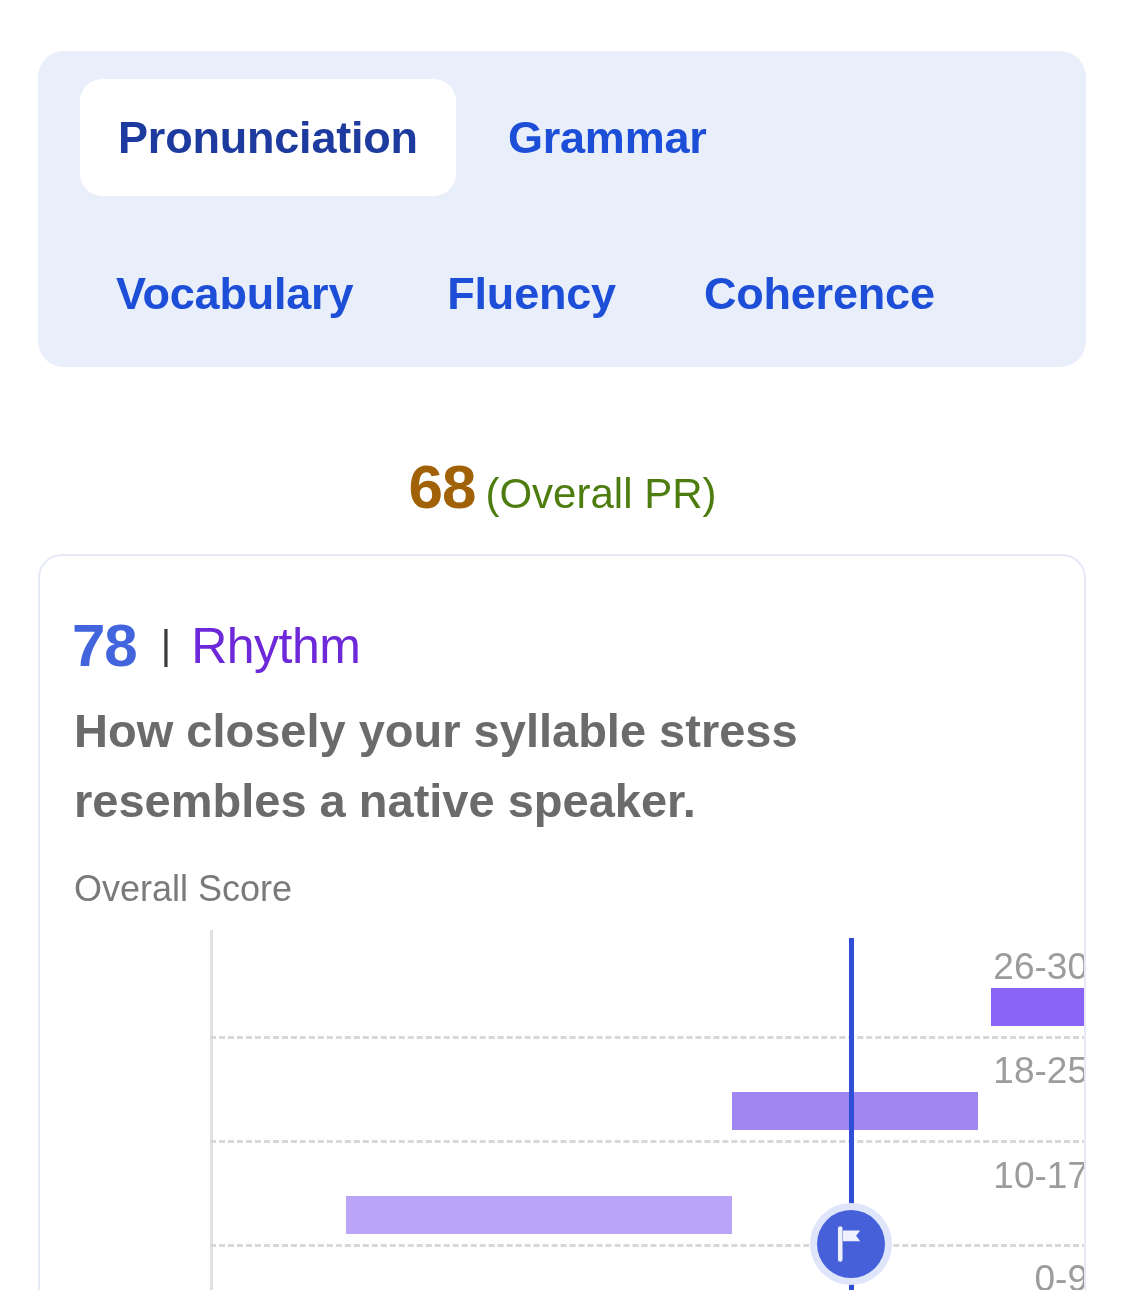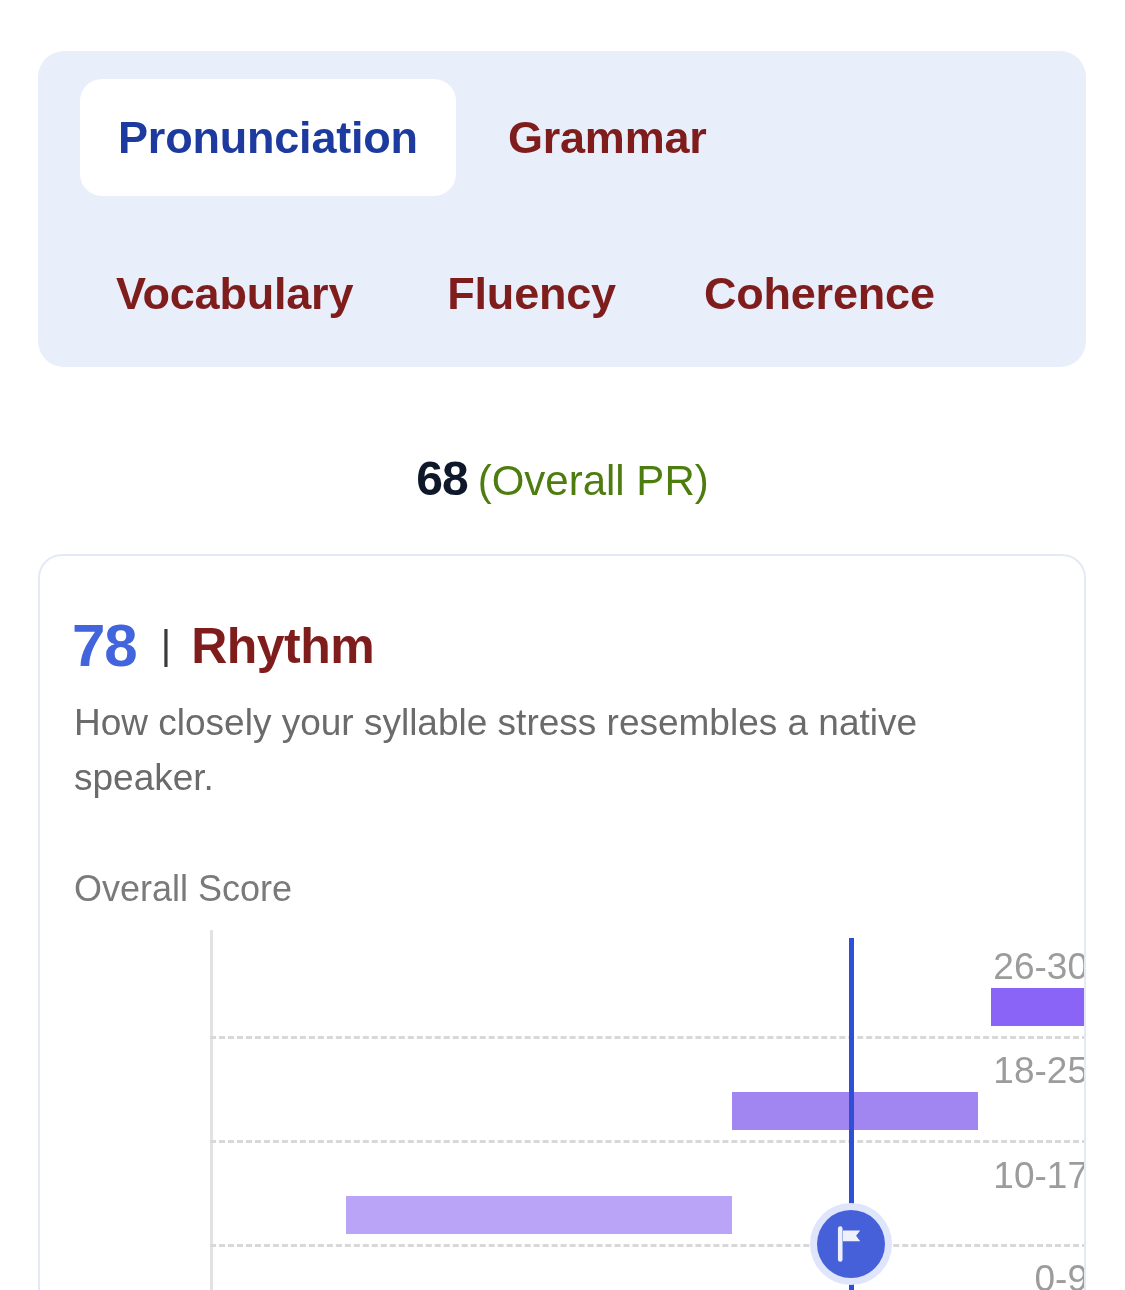--- a/index.html
+++ b/index.html
@@ -48,21 +48,21 @@
 
   #tab-row-secondary {
     left: 0px;
     top: 196px;
     height: 92px;
   }
 
   .tab {
     font-size: 45px;
     font-weight: bold;
-    color: #7f1d1d;
+    color: #1d4ed8;
     letter-spacing: -0.2px;
     white-space: nowrap;
     line-height: 1;
   }
 
   .tab.active {
     color: #1d3a9e;
     background: #ffffff;
     border-radius: 22px;
     padding: 36px 38px;
@@ -78,23 +78,23 @@
   #overall-score {
     position: absolute;
     left: 0;
     top: 432px;
     width: 1125px;
     text-align: center;
     white-space: nowrap;
   }
 
   #overall-score-value {
-    font-size: 48px;
+    font-size: 62px;
     font-weight: bold;
-    color: #0f172a;
+    color: #a16207;
     vertical-align: baseline;
     letter-spacing: -1px;
   }
 
   #overall-score-label {
     font-size: 42px;
     font-weight: normal;
     color: #4d7c0f;
     vertical-align: baseline;
     margin-left: 10px;
@@ -131,34 +131,34 @@
 
   #card-sep {
     font-size: 40px;
     color: #3b3b3b;
     margin: 0 20px 0 24px;
     font-weight: 400;
   }
 
   #card-title {
     font-size: 50px;
-    font-weight: bold;
-    color: #7f1d1d;
+    font-weight: normal;
+    color: #6d28d9;
     letter-spacing: -0.5px;
   }
 
   #card-description {
     position: absolute;
     left: 34px;
     top: 140px;
     width: 930px;
-    font-size: 37px;
+    font-size: 47px;
     line-height: 1.48;
     color: #6b6b6b;
-    font-weight: 400;
+    font-weight: 700;
   }
 
   
   #chart {
     position: absolute;
     left: 0px;
     top: 312px;
     width: 1048px;
     height: 478px;
   }

